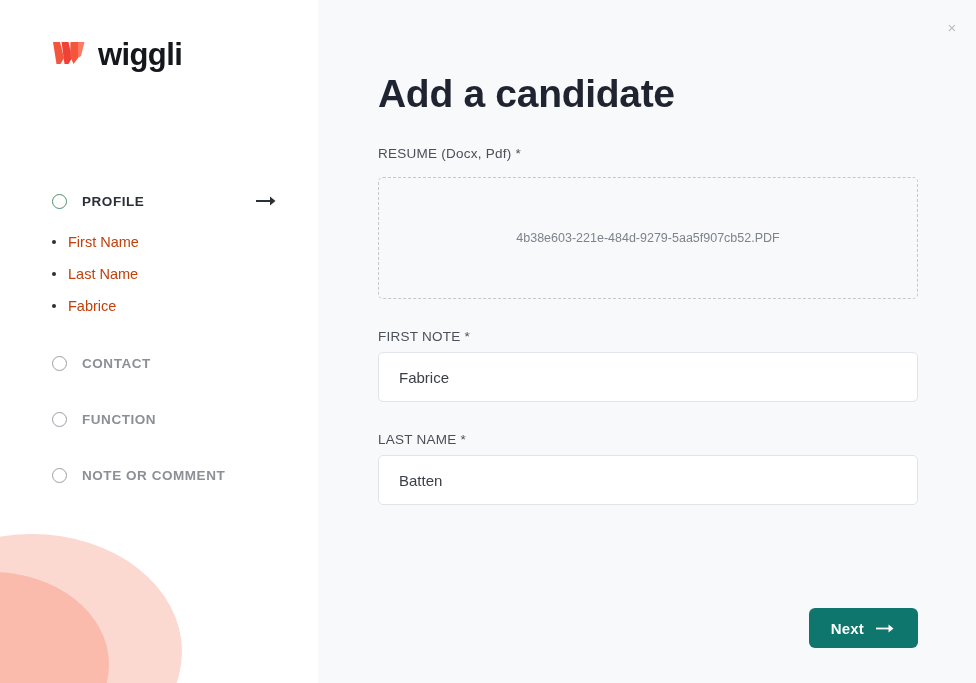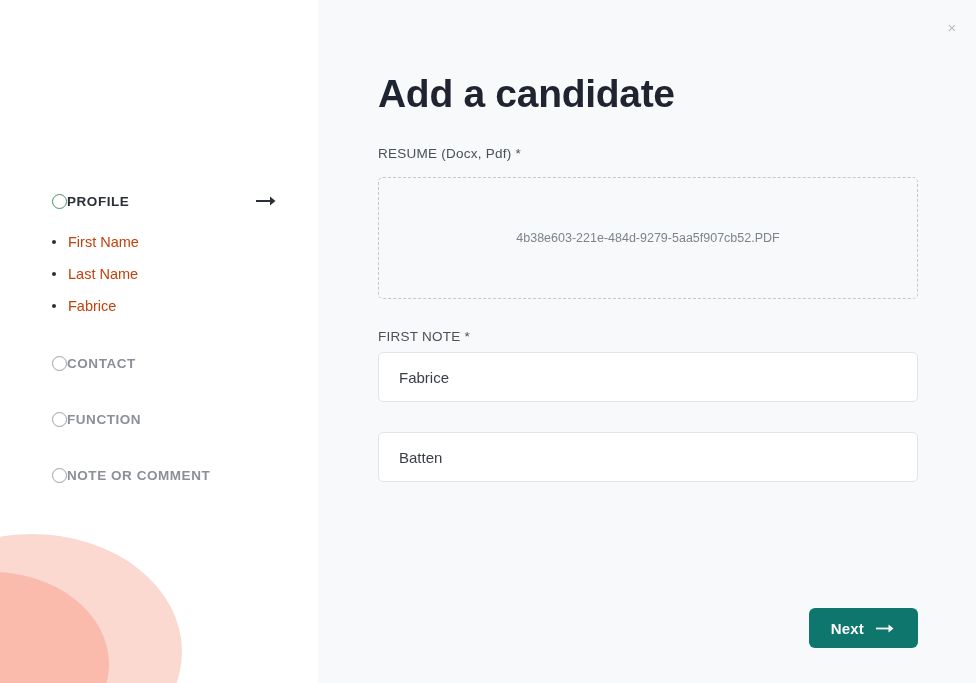--- a/index.html
+++ b/index.html
@@ -59,20 +59,21 @@
   .step-circle {
     width: 15px;
     height: 15px;
     border-radius: 50%;
     border: 1.6px solid #9aa0a6;
     flex: 0 0 15px;
     background: transparent;
   }
   .step-circle.active { border-color: #4e8e6b; }
   .step-label {
+    margin-left: 15px;
     font-size: 13.5px;
     font-weight: bold;
     letter-spacing: 0.55px;
     color: #8b9096;
   }
   .step-row.active .step-label { color: #2b2f36; }
   .step-arrow {
     margin-left: auto;
     color: #2b2f36;
     display: flex;
@@ -224,20 +225,31 @@
     letter-spacing: 0.2px;
   }
 </style>
 </head>
 <body>
 
 <div class="app">
 
   <aside class="sidebar">
 
+    <div class="brand">
+      <span class="brand-mark">
+        <svg width="34" height="28" viewBox="0 0 34 28" aria-hidden="true">
+          <path d="M1 4 L8 4 L12 20 L8.5 26 L4.5 26 Z" fill="#f4553d"></path>
+          <path d="M9.5 4 L16.5 4 L20 20 L16.5 26 L12.5 26 Z" fill="#ef4136"></path>
+          <path d="M18.5 4 L26 4 L26 20 L21.5 26 L18 18 Z" fill="#f4553d"></path>
+          <path d="M26 4 L32.5 4 L29 18 L26 20 Z" fill="#fb7a63"></path>
+        </svg>
+      </span>
+      <span class="brand-word">wiggli</span>
+    </div>
 
     <nav class="steps">
 
       <div class="step-block">
         <div class="step-row active">
           <span class="step-circle active"></span>
           <span class="step-label">PROFILE</span>
           <span class="step-arrow">
             <svg width="22" height="12" viewBox="0 0 22 12" aria-hidden="true">
               <path d="M0 6 H18" stroke="#2b2f36" stroke-width="2"></path>
@@ -293,20 +305,21 @@
           <span class="dropzone-filename">4b38e603-221e-484d-9279-5aa5f907cb52.PDF</span>
         </div>
       </div>
 
       <div class="field">
         <div class="field-label tight">FIRST NOTE *</div>
         <input class="text-input" type="text" value="Fabrice" style="">
       </div>
 
       <div class="field">
+        <div class="field-label tight">LAST NAME *</div>
         <input class="text-input" type="text" value="Batten" style="">
       </div>
 
     </div>
 
     <div class="actions">
       <button class="next-btn">
         <span>Next</span>
         <span>
           <svg width="20" height="11" viewBox="0 0 20 11" aria-hidden="true">

